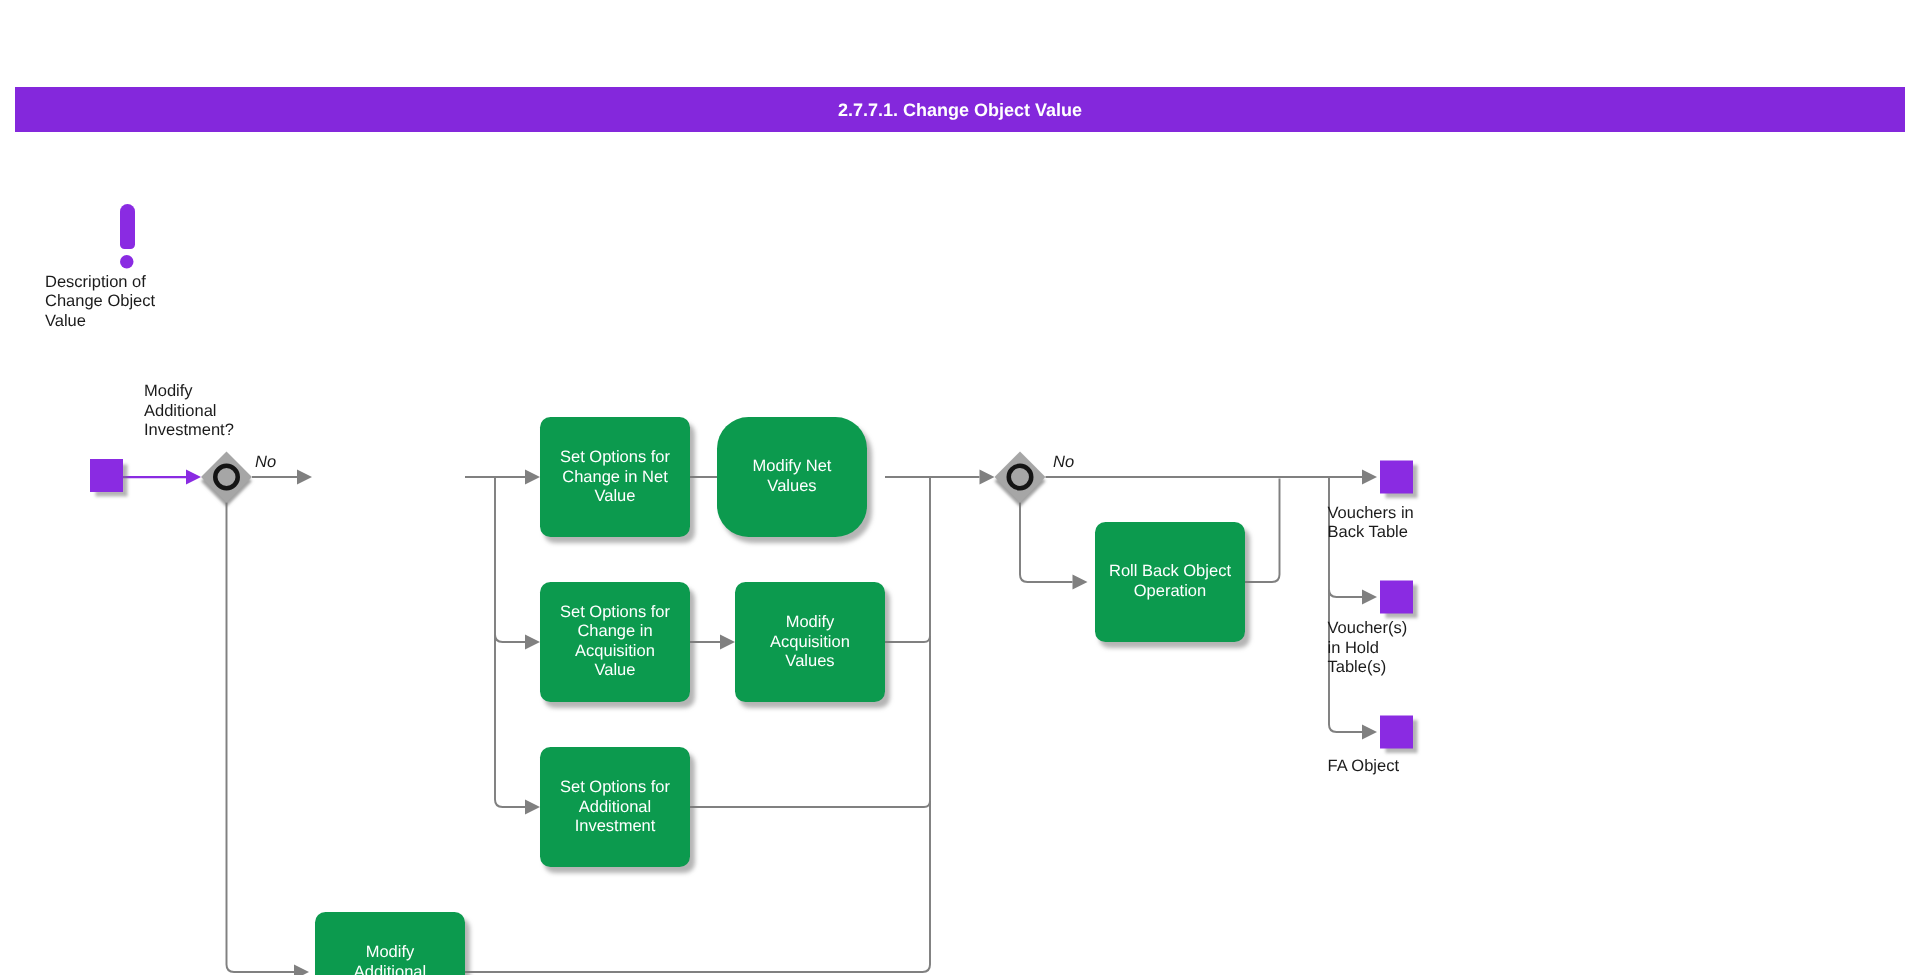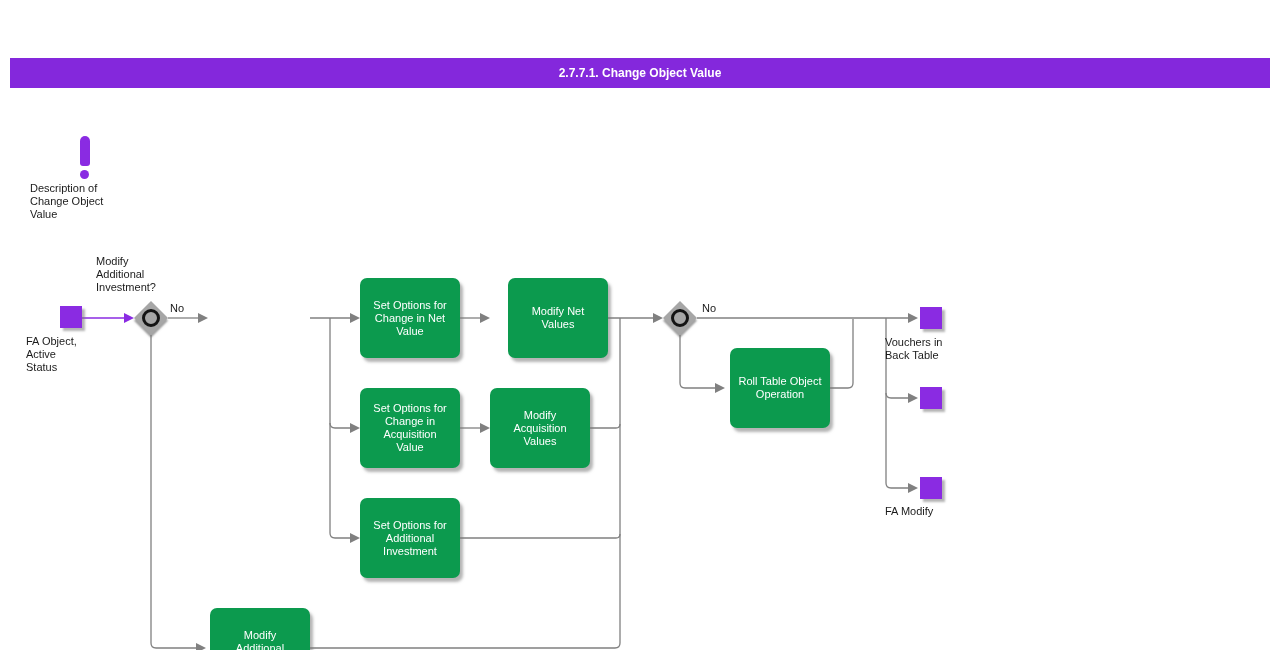--- a/index.html
+++ b/index.html
@@ -18,21 +18,21 @@
             box-shadow:3px 4px 3px rgba(120,120,120,0.55);
             display:flex;align-items:center;justify-content:center;text-align:center;
             color:#fff;font-size:11px;line-height:13px;white-space:pre-line;}
   .objsquare{width:22px;height:22px;background:var(--node-purple,#8A2BE2);
              box-shadow:3px 3px 2px rgba(120,120,120,0.55);}
   .diamond{width:24px;height:24px;background:#A6A6A6;transform:rotate(45deg);
            box-shadow:2px 2px 2px rgba(120,120,120,0.7);}
   .diamond-ring{position:absolute;z-index:3;width:12px;height:12px;border:3px solid #141414;
                 border-radius:50%;background:transparent;}
   .lbl{position:absolute;z-index:2;font-size:11px;line-height:13px;white-space:pre-line;}
-  .lbl-left{text-align:left;}
+  .lbl-left{text-align:left;font-style:italic;}
   .excl-bar{position:absolute;z-index:2;width:10px;height:30px;background:var(--node-purple,#8A2BE2);
             border-radius:5px 5px 3px 3px;}
   .excl-dot{position:absolute;z-index:2;width:9px;height:9px;background:var(--node-purple,#8A2BE2);
             border-radius:50%;}
 </style>
 </head>
 <body>
 
 <div class="canvas">
 
@@ -87,58 +87,58 @@
     <polygon class="arrowhead" points="908,345 918,350 908,355"></polygon>
   </svg>
 
   <div class="excl-bar" style="left:80px;top:88px;"></div>
   <div class="excl-dot" style="left:80px;top:122px;"></div>
   <div class="lbl" style="left:30px;top:134px;width:110px;">Description of
 Change Object
 Value</div>
 
   <div class="node objsquare" style="left:60px;top:258px;"></div>
-  <div class="lbl" style="left:26px;top:287px;width:90px;">FA Object,
-Active
-Status</div>
 
   <div class="lbl" style="left:96px;top:207px;width:110px;">Modify
 Additional
 Investment?</div>
   <div class="node diamond" style="left:139px;top:258px;"></div>
   <div class="diamond-ring" style="left:142px;top:261px;"></div>
   <div class="lbl lbl-left" style="left:170px;top:254px;width:26px;">No</div>
 
   <div class="node activity" style="left:360px;top:230px;">Set Options for
 Change in Net
 Value</div>
-  <div class="node activity" style="left:508px;top:230px;">Modify Net
+  <div class="node activity" style="left:478px;top:230px;border-radius:21px;">Modify Net
 Values</div>
   <div class="node activity" style="left:360px;top:340px;">Set Options for
 Change in
 Acquisition
 Value</div>
   <div class="node activity" style="left:490px;top:340px;">Modify
 Acquisition
 Values</div>
   <div class="node activity" style="left:360px;top:450px;">Set Options for
 Additional
 Investment</div>
   <div class="node activity" style="left:210px;top:560px;">Modify
 Additional
 Investment</div>
-  <div class="node activity" style="left:730px;top:300px;">Roll Table Object
+  <div class="node activity" style="left:730px;top:300px;">Roll Back Object
 Operation</div>
 
   <div class="node diamond" style="left:668px;top:258px;"></div>
   <div class="diamond-ring" style="left:671px;top:261px;"></div>
   <div class="lbl lbl-left" style="left:702px;top:254px;width:26px;">No</div>
 
   <div class="node objsquare" style="left:920px;top:259px;"></div>
   <div class="lbl" style="left:885px;top:288px;width:90px;">Vouchers in
 Back Table</div>
 
   <div class="node objsquare" style="left:920px;top:339px;"></div>
+  <div class="lbl" style="left:885px;top:365px;width:90px;">Voucher(s)
+in Hold
+Table(s)</div>
 
   <div class="node objsquare" style="left:920px;top:429px;"></div>
-  <div class="lbl" style="left:885px;top:457px;width:90px;">FA Modify</div>
+  <div class="lbl" style="left:885px;top:457px;width:90px;">FA Object</div>
 
 </div>
 
 </body></html>

